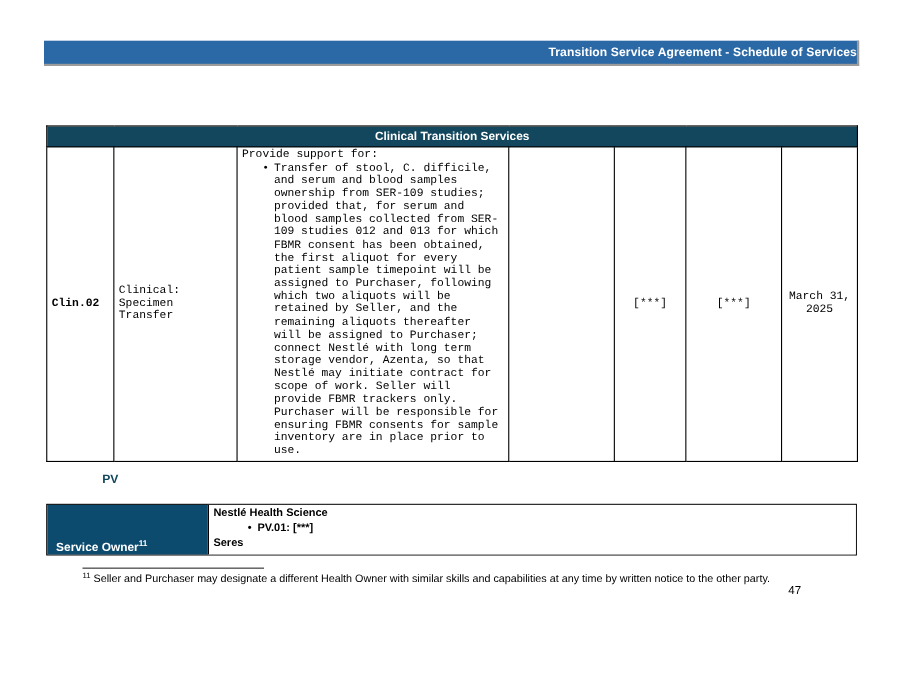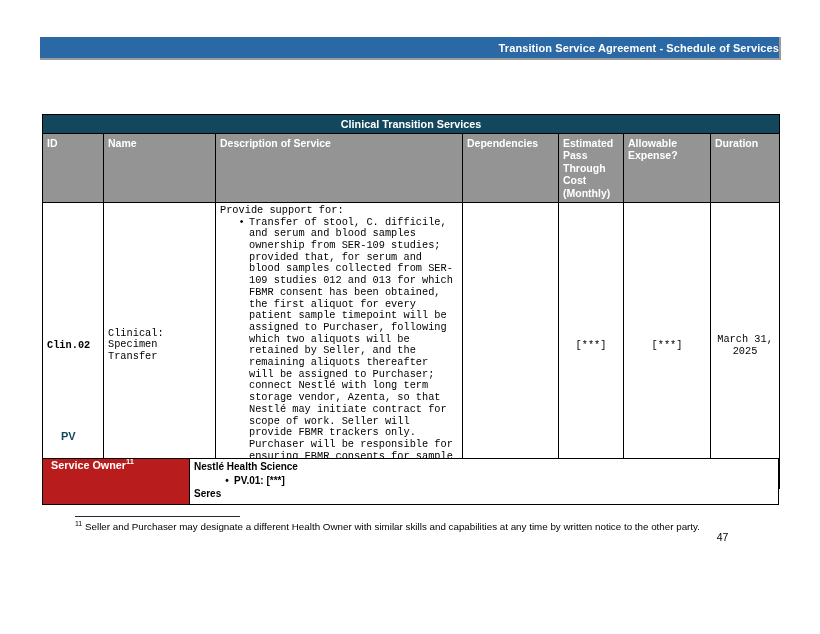--- a/index.html
+++ b/index.html
@@ -42,30 +42,30 @@
   .c-name { padding: 3px 4px; line-height: 1.15; margin-top: 36px; }
   .c-desc { vertical-align: top !important; padding: 2px 3px 2px 4px; line-height: 11.7px; }
   .c-desc .bullet-line { display: flex; margin-top: 0; }
   .c-desc .bullet { width: 15px; text-align: center; flex: 0 0 15px; margin-left: 14px; }
   .c-desc .btext { flex: 1; white-space: pre-wrap; }
   .c-cost, .c-allow, .c-dur { text-align: center; line-height: 1.2; padding: 2px; }
   .c-dep { padding: 3px 4px; }
 
   
   .pv-heading {
-    position: absolute; left: 61px; top: 430px;
+    position: absolute; left: 93px; top: 430px;
     color: #13475D; font-weight: bold; font-size: 11px;
   }
   .owner-table {
     position: absolute; left: 42px; top: 458px; width: 737px; height: 47px;
     display: flex; border: 1px solid #000000;
   }
   .owner-label-cell {
-    flex: 0 0 146px; background: #b91c1c; color: #ffffff;
-    display: flex; align-items: flex-start; padding-left: 8px;
+    flex: 0 0 146px; background: #0c4a6e; color: #ffffff;
+    display: flex; align-items: flex-end; padding-left: 8px;
     font-weight: bold; font-size: 10.8px;
   }
   .owner-label-cell sup { font-size: 7.5px; line-height: 0; }
   .owner-content-cell {
     flex: 1; background: #ffffff; border-left: 1px solid #000000;
     padding: 1px 4px; font-size: 10px; line-height: 13.5px;
   }
   .owner-content-cell .owner-line { font-weight: bold; }
   .owner-bullet-line { display: flex; font-weight: bold; }
   .owner-bullet-line .bullet { flex: 0 0 14px; margin-left: 26px; text-align: center; }
@@ -99,29 +99,20 @@
       <col style="width:247px">
     <col style="width:96px">
       <col style="width:65px">
       <col style="width:87px">
       <col style="width:69px">
   </colgroup>
   <thead>
     <tr class="title-row">
       <th colspan="7">Clinical Transition Services</th>
     </tr>
-    <tr class="head-row">
-      <th>ID</th>
-      <th>Name</th>
-      <th>Description of Service</th>
-      <th>Dependencies</th>
-      <th>Estimated Pass Through Cost (Monthly)</th>
-      <th>Allowable Expense?</th>
-      <th>Duration</th>
-    </tr>
   </thead>
   <tbody>
     <tr class="data-row">
       <td class="c-id">Clin.02</td>
       <td class="c-name">Clinical: Specimen Transfer</td>
       <td class="c-desc">
         <div>Provide support for:</div>
         <div class="bullet-line">
           <span class="bullet">•</span>
           <span class="btext">Transfer of stool, C. difficile, and serum and blood samples ownership from SER-109 studies; provided that, for serum and blood samples collected from SER-109 studies 012 and 013 for which FBMR consent has been obtained, the first aliquot for every patient sample timepoint will be assigned to Purchaser, following which two aliquots will be retained by Seller, and the remaining aliquots thereafter will be assigned to Purchaser; connect Nestlé with long term storage vendor, Azenta, so that Nestlé may initiate contract for scope of work. Seller will provide FBMR trackers only.  Purchaser will be responsible for ensuring FBMR consents for sample inventory are in place prior to use.</span>

